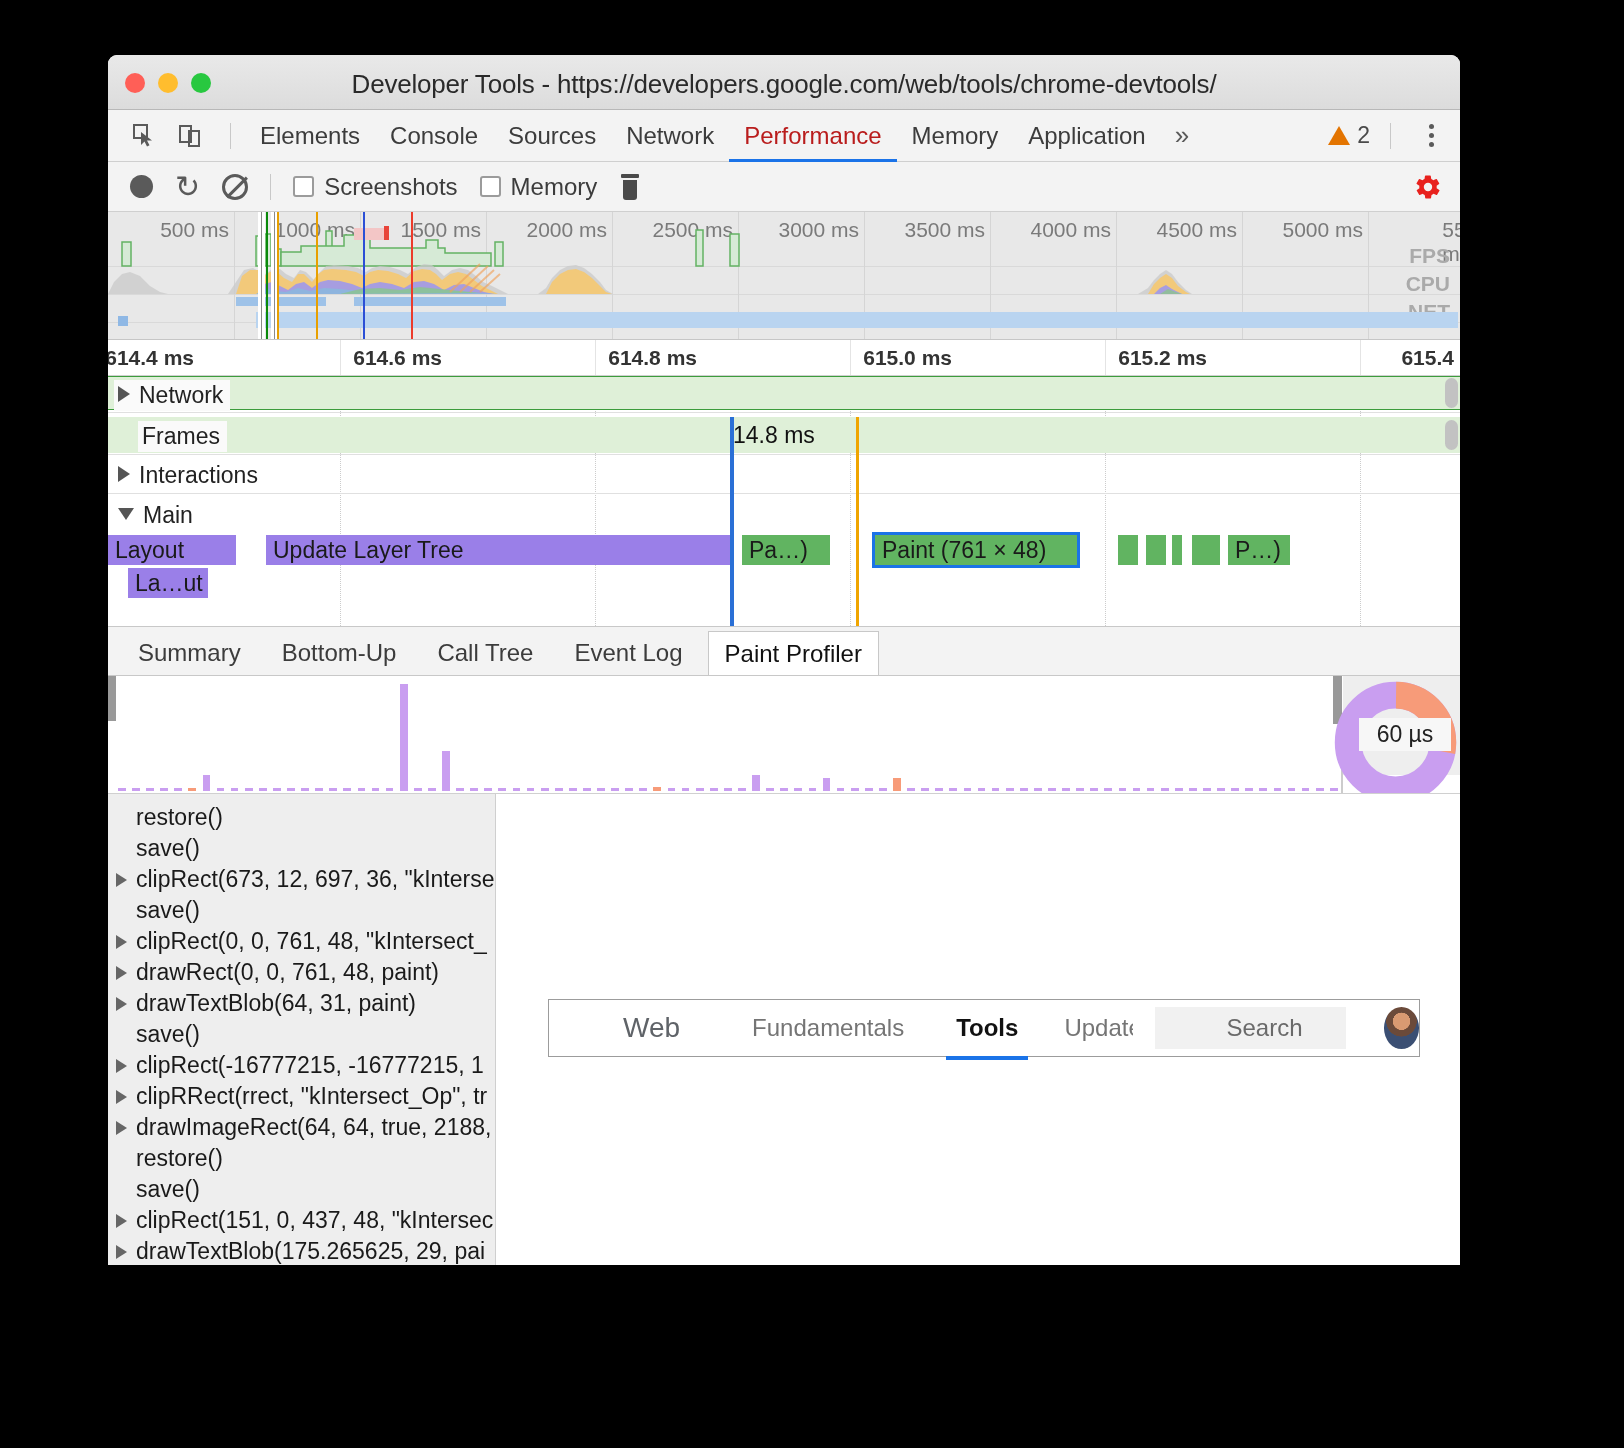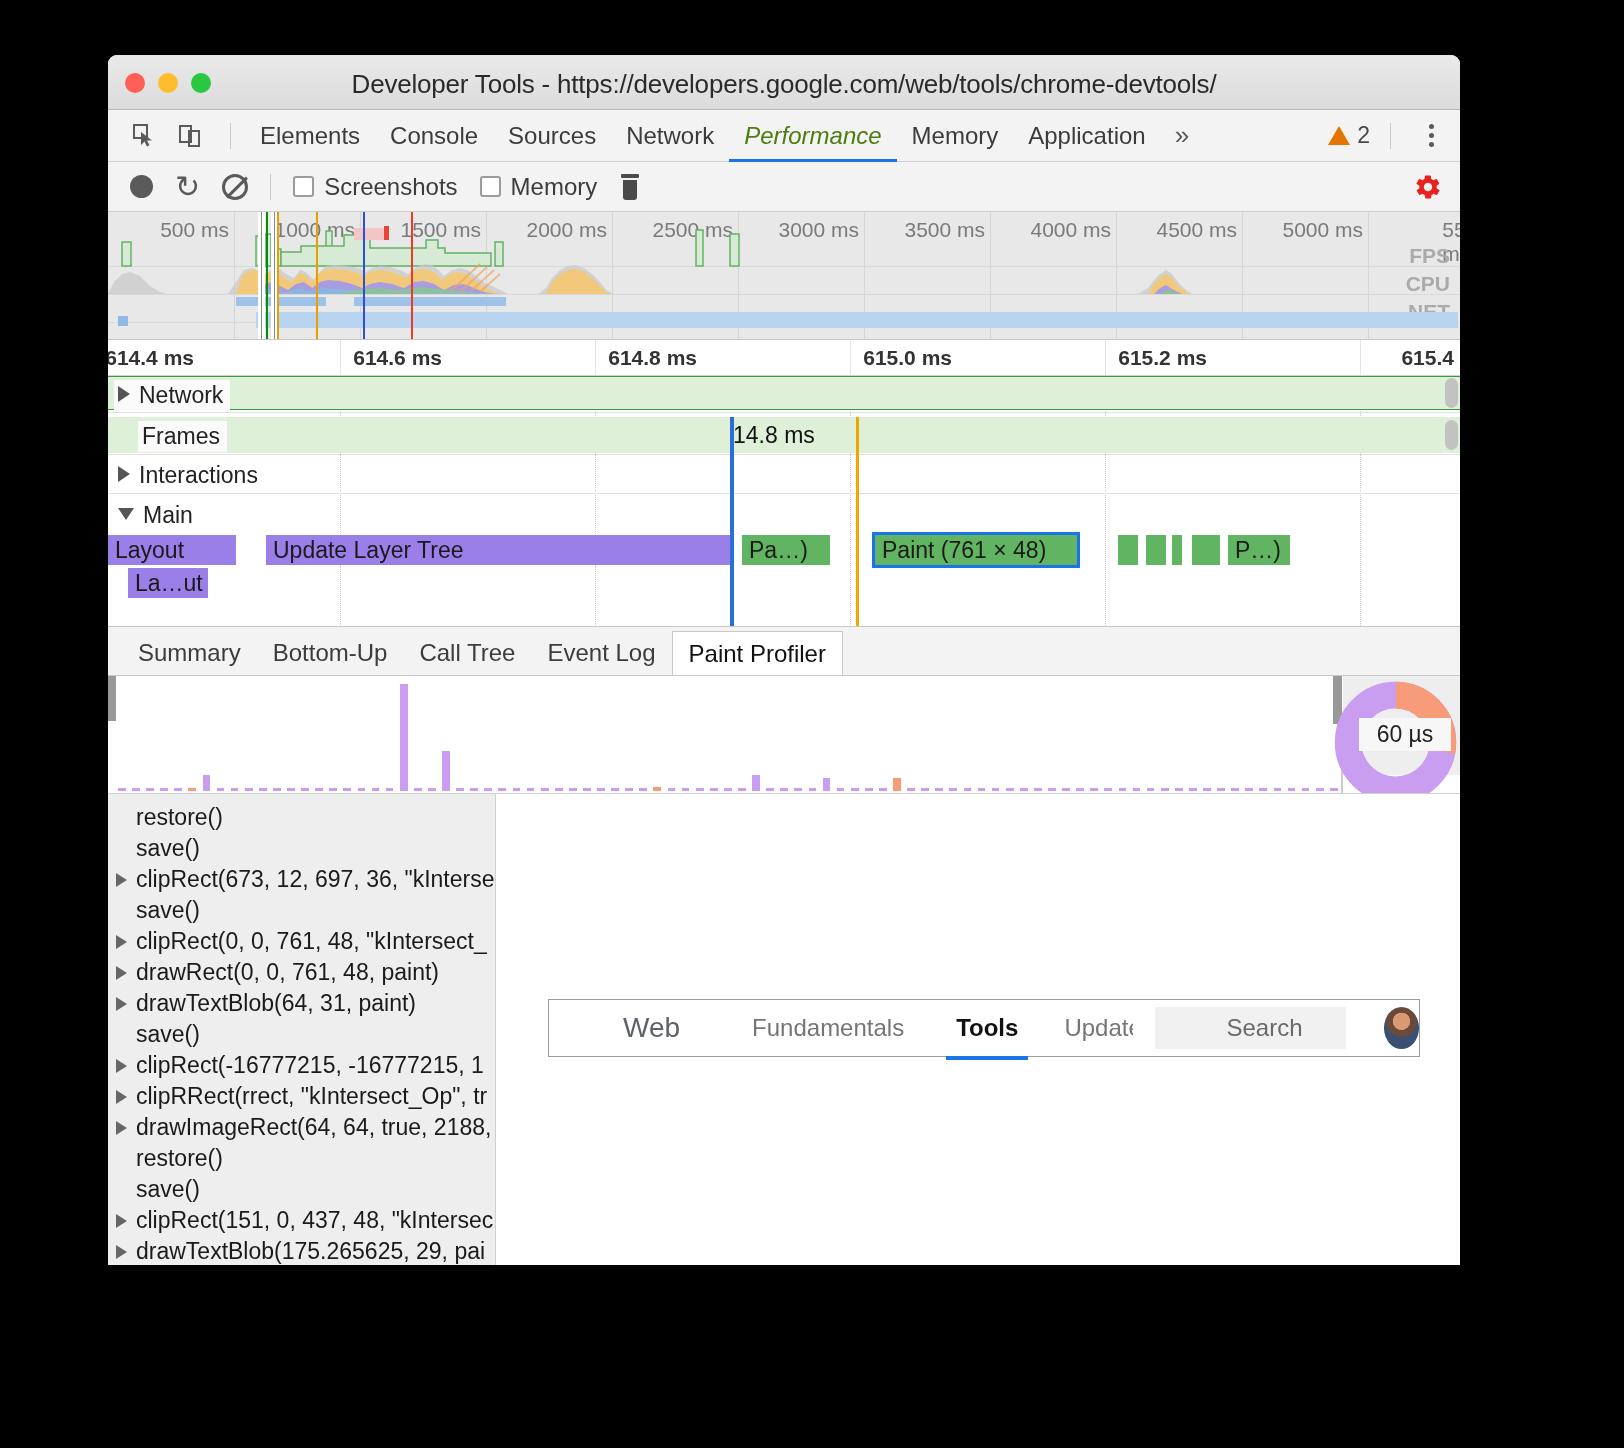--- a/index.html
+++ b/index.html
@@ -60,23 +60,22 @@
   }
   #dt-icons { display: flex; align-items: center; gap: 6px; padding-left: 16px; }
   .dt-sep { width: 1px; height: 26px; background: #c8c8c8; margin: 0 14px; }
   .dt-tab {
     font-size: 24px; color: #3c3c3c;
     padding: 0 15px; height: 52px;
     display: flex; align-items: center;
     white-space: nowrap;
   }
   .dt-tab.active {
-    color: #4d7c0f;
+    color: #b91c1c;
     box-shadow: inset 0 -3px 0 #1a73e8;
-    font-style: italic;
   }
   .dt-more { font-size: 26px; color: #5a5a5a; padding: 0 14px; }
   #dt-right {
     margin-left: auto; display: flex; align-items: center;
     padding-right: 14px; gap: 6px;
   }
   #warn-badge { display: flex; align-items: center; gap: 7px; font-size: 23px; color: #4a4a4a; }
   .tri-warn { width: 0; height: 0; border-left: 11px solid transparent; border-right: 11px solid transparent; border-bottom: 19px solid #e37400; position: relative; }
   #kebab { display: flex; flex-direction: column; gap: 4px; padding: 0 12px 0 18px; }
   #kebab span { width: 5px; height: 5px; border-radius: 50%; background: #5a5a5a; }
@@ -176,21 +175,21 @@
   .ev.green { background: #61b461; }
   .ev.sel { outline: 3px solid #1a73e8; outline-offset: 0; }
   .tmark { position: absolute; width: 4px; z-index: 6; }
 
   
   #btabs {
     position: relative; height: 50px;
     background: #f3f3f3;
     border-top: 1px solid #c8c8c8;
     border-bottom: 1px solid #c8c8c8;
-    display: flex; align-items: flex-end; padding-left: 14px;
+    display: flex; align-items: flex-end; padding-left: 14px; gap: 9px;
   }
   .btab {
     font-size: 24px; color: #3c3c3c;
     padding: 0 16px; height: 44px;
     display: flex; align-items: center;
   }
   .btab.active {
     background: #fff;
     border: 1px solid #c8c8c8; border-bottom: none;
     color: #111;

